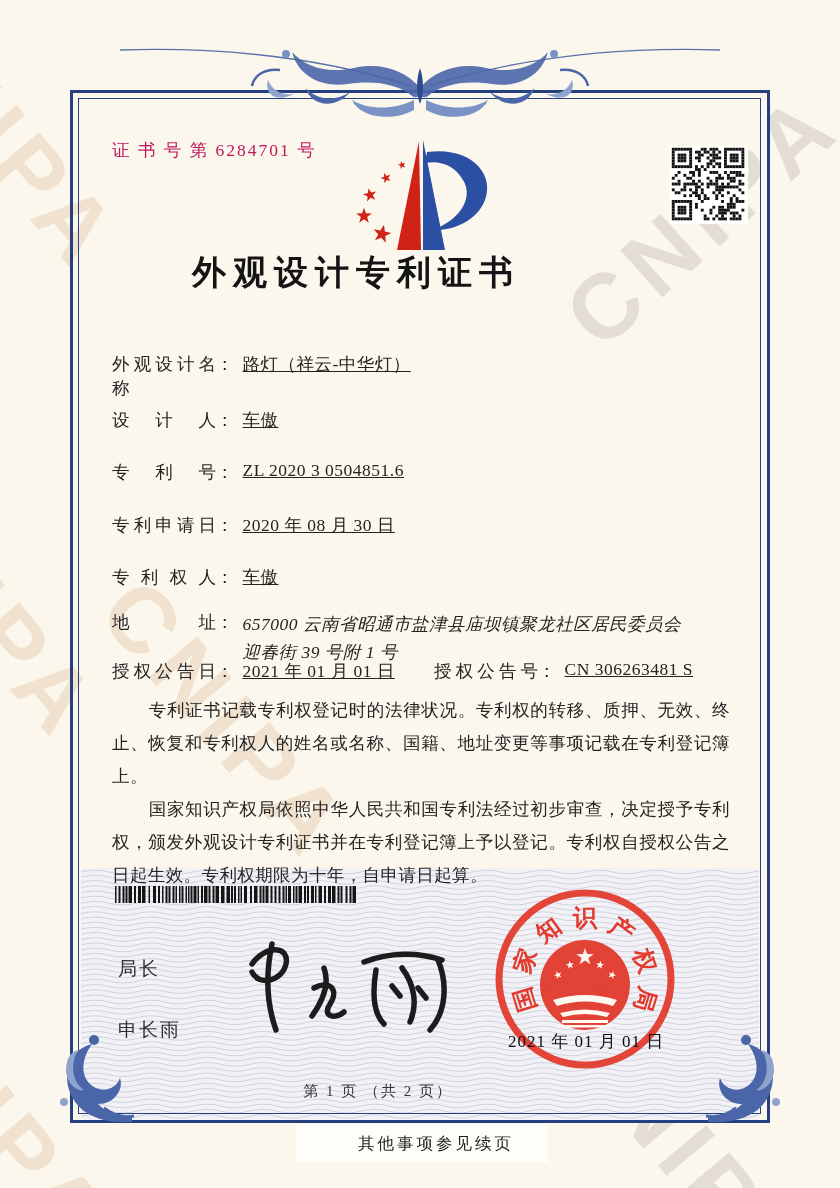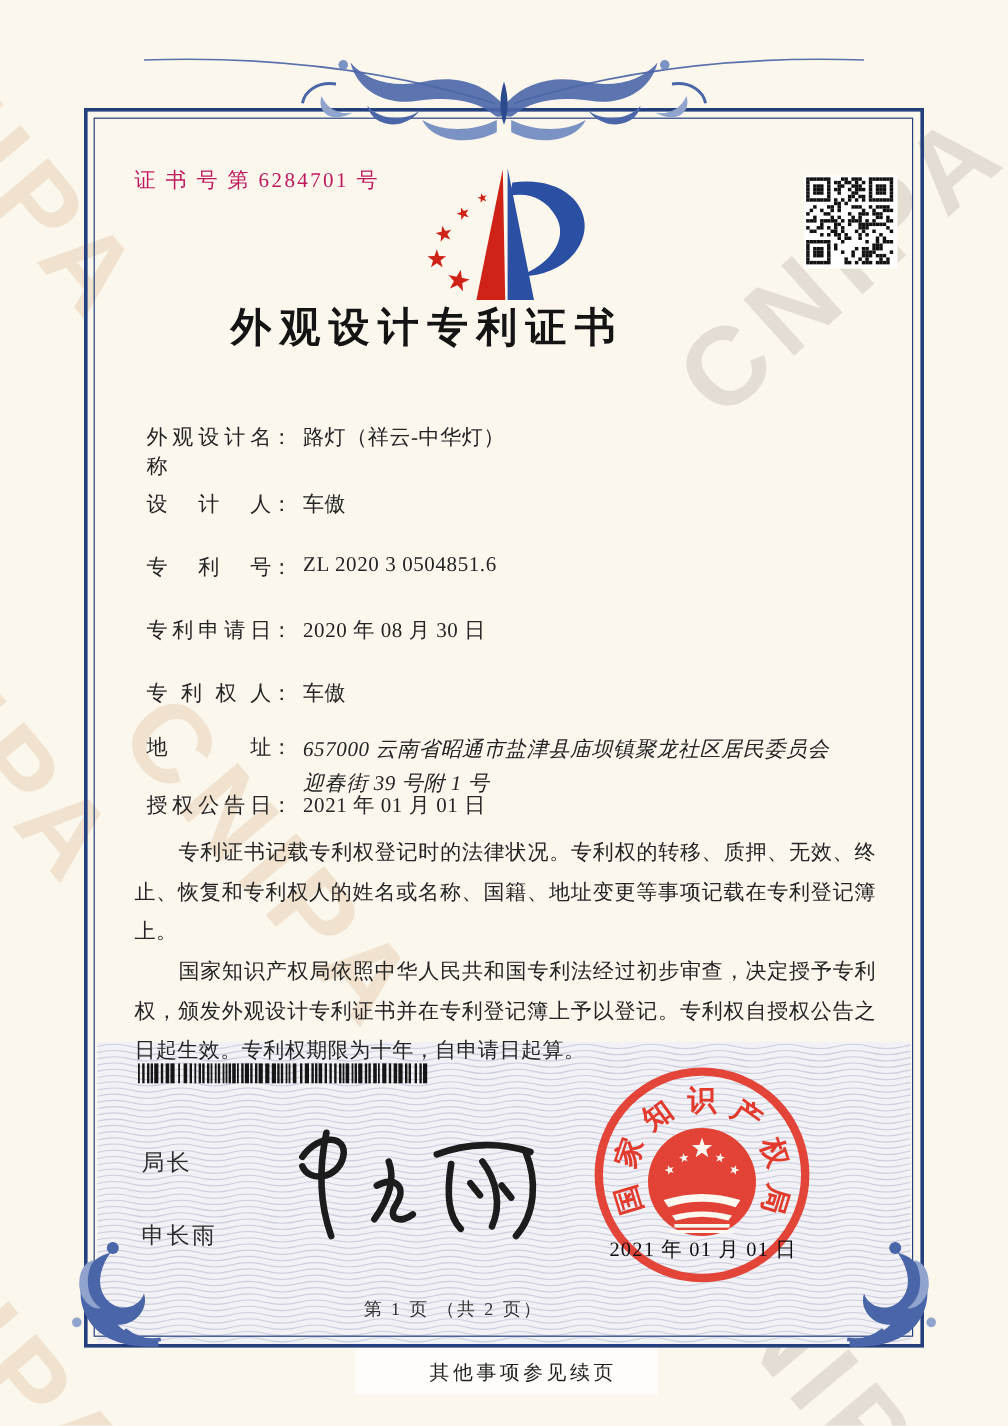--- a/index.html
+++ b/index.html
@@ -20,23 +20,23 @@
   
   .frame-outer{left:70px;top:90px;width:694px;height:1027px;border:3px solid #24407e;}
   .frame-inner{left:78px;top:98px;width:681px;height:1014px;border:1.5px solid #24407e;}
   
   .cert-no{left:112px;top:138px;font-size:17.5px;letter-spacing:2px;color:#be185d;}
   .title{left:0;top:250px;width:712px;text-align:center;font-size:34px;font-weight:bold;
          letter-spacing:7px;color:#141414;}
   
   .row{position:absolute;left:112px;width:640px;font-size:17.5px;color:#242424;}
   .flabel{display:inline-block;width:104px;text-align:justify;text-align-last:justify;
-          text-justify:inter-character;vertical-align:top;margin-left:10px;}
+          text-justify:inter-character;vertical-align:top;}
   .fcolon{margin-right:9px;vertical-align:top;}
-  .fval{letter-spacing:.5px;vertical-align:top;}
+  .fval{letter-spacing:.5px;vertical-align:top;text-decoration:underline;}
   .addr-val{display:inline-block;vertical-align:top;line-height:28px;letter-spacing:.5px;font-style:italic;}
   .grant2{position:absolute;left:322px;top:0;}
   
   .paras{left:112px;top:694px;width:618px;font-size:17.5px;line-height:33px;color:#242424;
          text-align:justify;}
   .paras p{margin:0;text-indent:2.1em;letter-spacing:.4px;}
   
   .waveband{left:81px;top:868px;}
   .barcode{left:115px;top:886px;}
   .sig-title{left:118px;top:956px;font-family:"Liberation Sans","DejaVu Sans",sans-serif;
@@ -477,20 +477,23 @@
   <span class="flabel">专利申请日</span><span class="fcolon">：</span><span class="fval">2020 年 08 月 30 日</span>
 </div>
 <div class="row" style="top:565px;">
   <span class="flabel">专利权人</span><span class="fcolon">：</span><span class="fval">车傲</span>
 </div>
 <div class="row" style="top:610px;">
   <span class="flabel">地址</span><span class="fcolon">：</span><span class="addr-val"><span style="display:block;">657000 云南省昭通市盐津县庙坝镇聚龙社区居民委员会</span><span style="display:block;">迎春街 39 号附 1 号</span></span>
 </div>
 <div class="row" style="top:659px;">
   <span class="flabel">授权公告日</span><span class="fcolon">：</span><span class="fval">2021 年 01 月 01 日</span>
+  <span class="grant2">
+    <span class="flabel">授权公告号</span><span class="fcolon">：</span><span class="fval">CN 306263481 S</span>
+  </span>
 </div>
 
 <div class="abs paras">
   <p>专利证书记载专利权登记时的法律状况。专利权的转移、质押、无效、终止、恢复和专利权人的姓名或名称、国籍、地址变更等事项记载在专利登记簿上。</p>
   <p>国家知识产权局依照中华人民共和国专利法经过初步审查，决定授予专利权，颁发外观设计专利证书并在专利登记簿上予以登记。专利权自授权公告之日起生效。专利权期限为十年，自申请日起算。</p>
 </div>
 
 <div class="abs barcode">
   <svg id="bcsvg" width="246" height="17">
       <rect x="0" y="0" width="1.5" height="17" fill="#151515"></rect>

